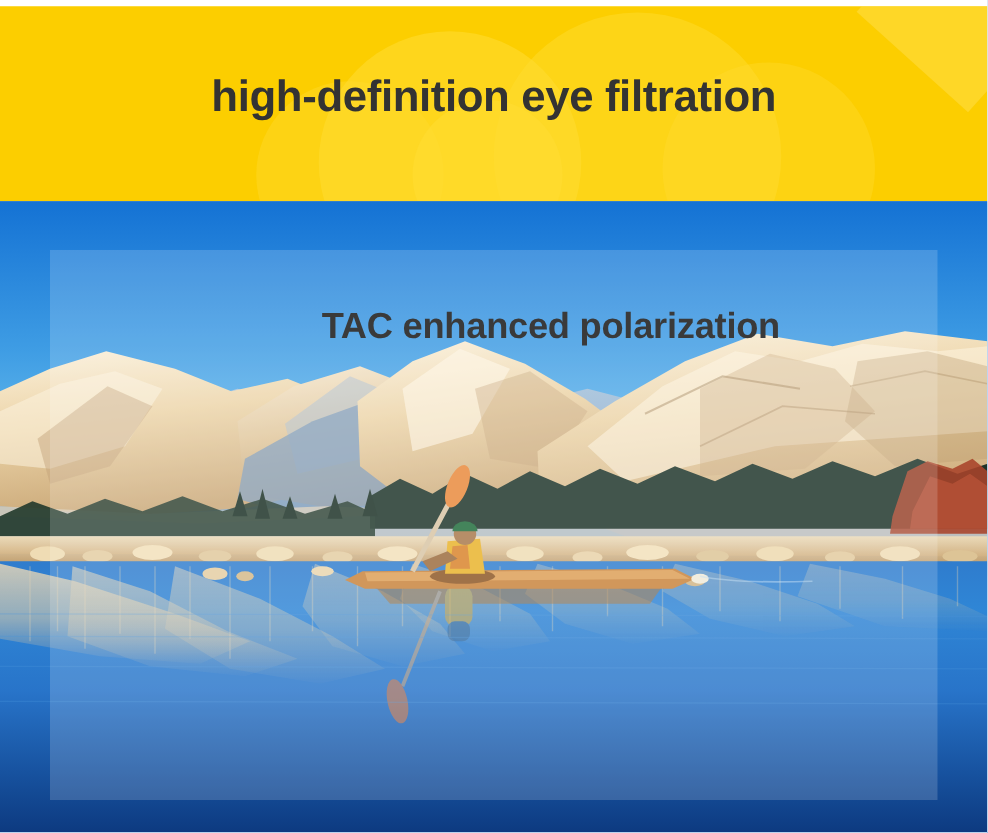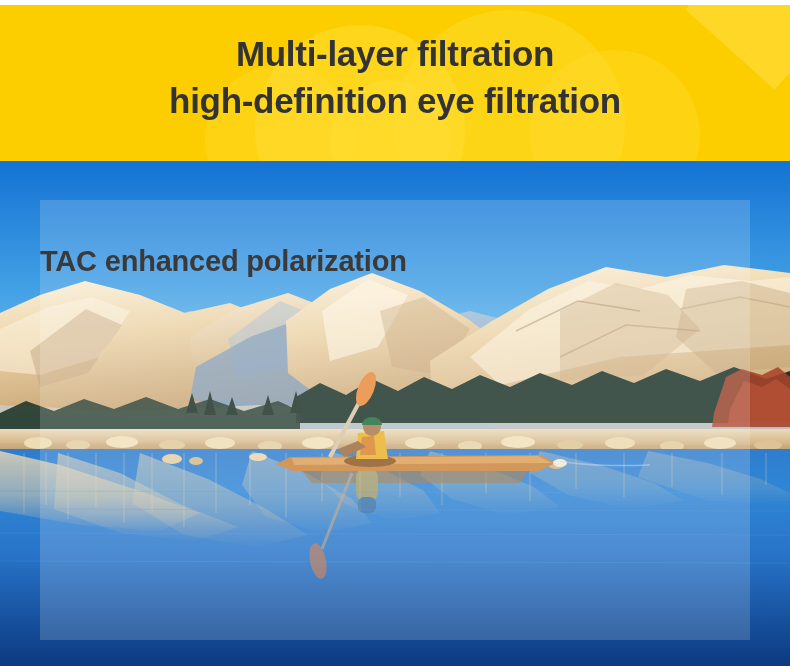--- a/index.html
+++ b/index.html
@@ -85,21 +85,21 @@
     background:rgba(255,255,255,0.17);
     z-index:6;
     pointer-events:none;
   }
 
   
   .subtitle-wrap {
     position:absolute;
     left:40px; top:245px;
     width:584px;
-    text-align:left;
+    text-align:right;
     z-index:8;
   }
   .subtitle {
     color:#3a3a3a;
     font-size:29px;
     font-weight:bold;
     letter-spacing:-0.2px;
     white-space:nowrap;
   }
 </style>
@@ -111,21 +111,20 @@
   <div class="banner">
     <div class="banner-glow g1"></div>
     <div class="banner-glow g2"></div>
     <div class="banner-glow g3"></div>
     <div class="banner-glow g4"></div>
     <div class="banner-glow g5"></div>
     <div class="banner-corner"></div>
   </div>
 
   <div class="banner-text">
-    <div class="headline">Multi-layer filtration</div>
     <div class="headline">high-definition eye filtration</div>
   </div>
 
   <div class="photo">
     <svg viewBox="0 0 790 505" preserveAspectRatio="none">
       <defs>
         <linearGradient id="skyGrad" x1="0" y1="0" x2="0" y2="1">
           <stop offset="0%" stop-color="#1472d4"></stop>
           <stop offset="40%" stop-color="#3f9de4"></stop>
           <stop offset="75%" stop-color="#74c5ef"></stop>

